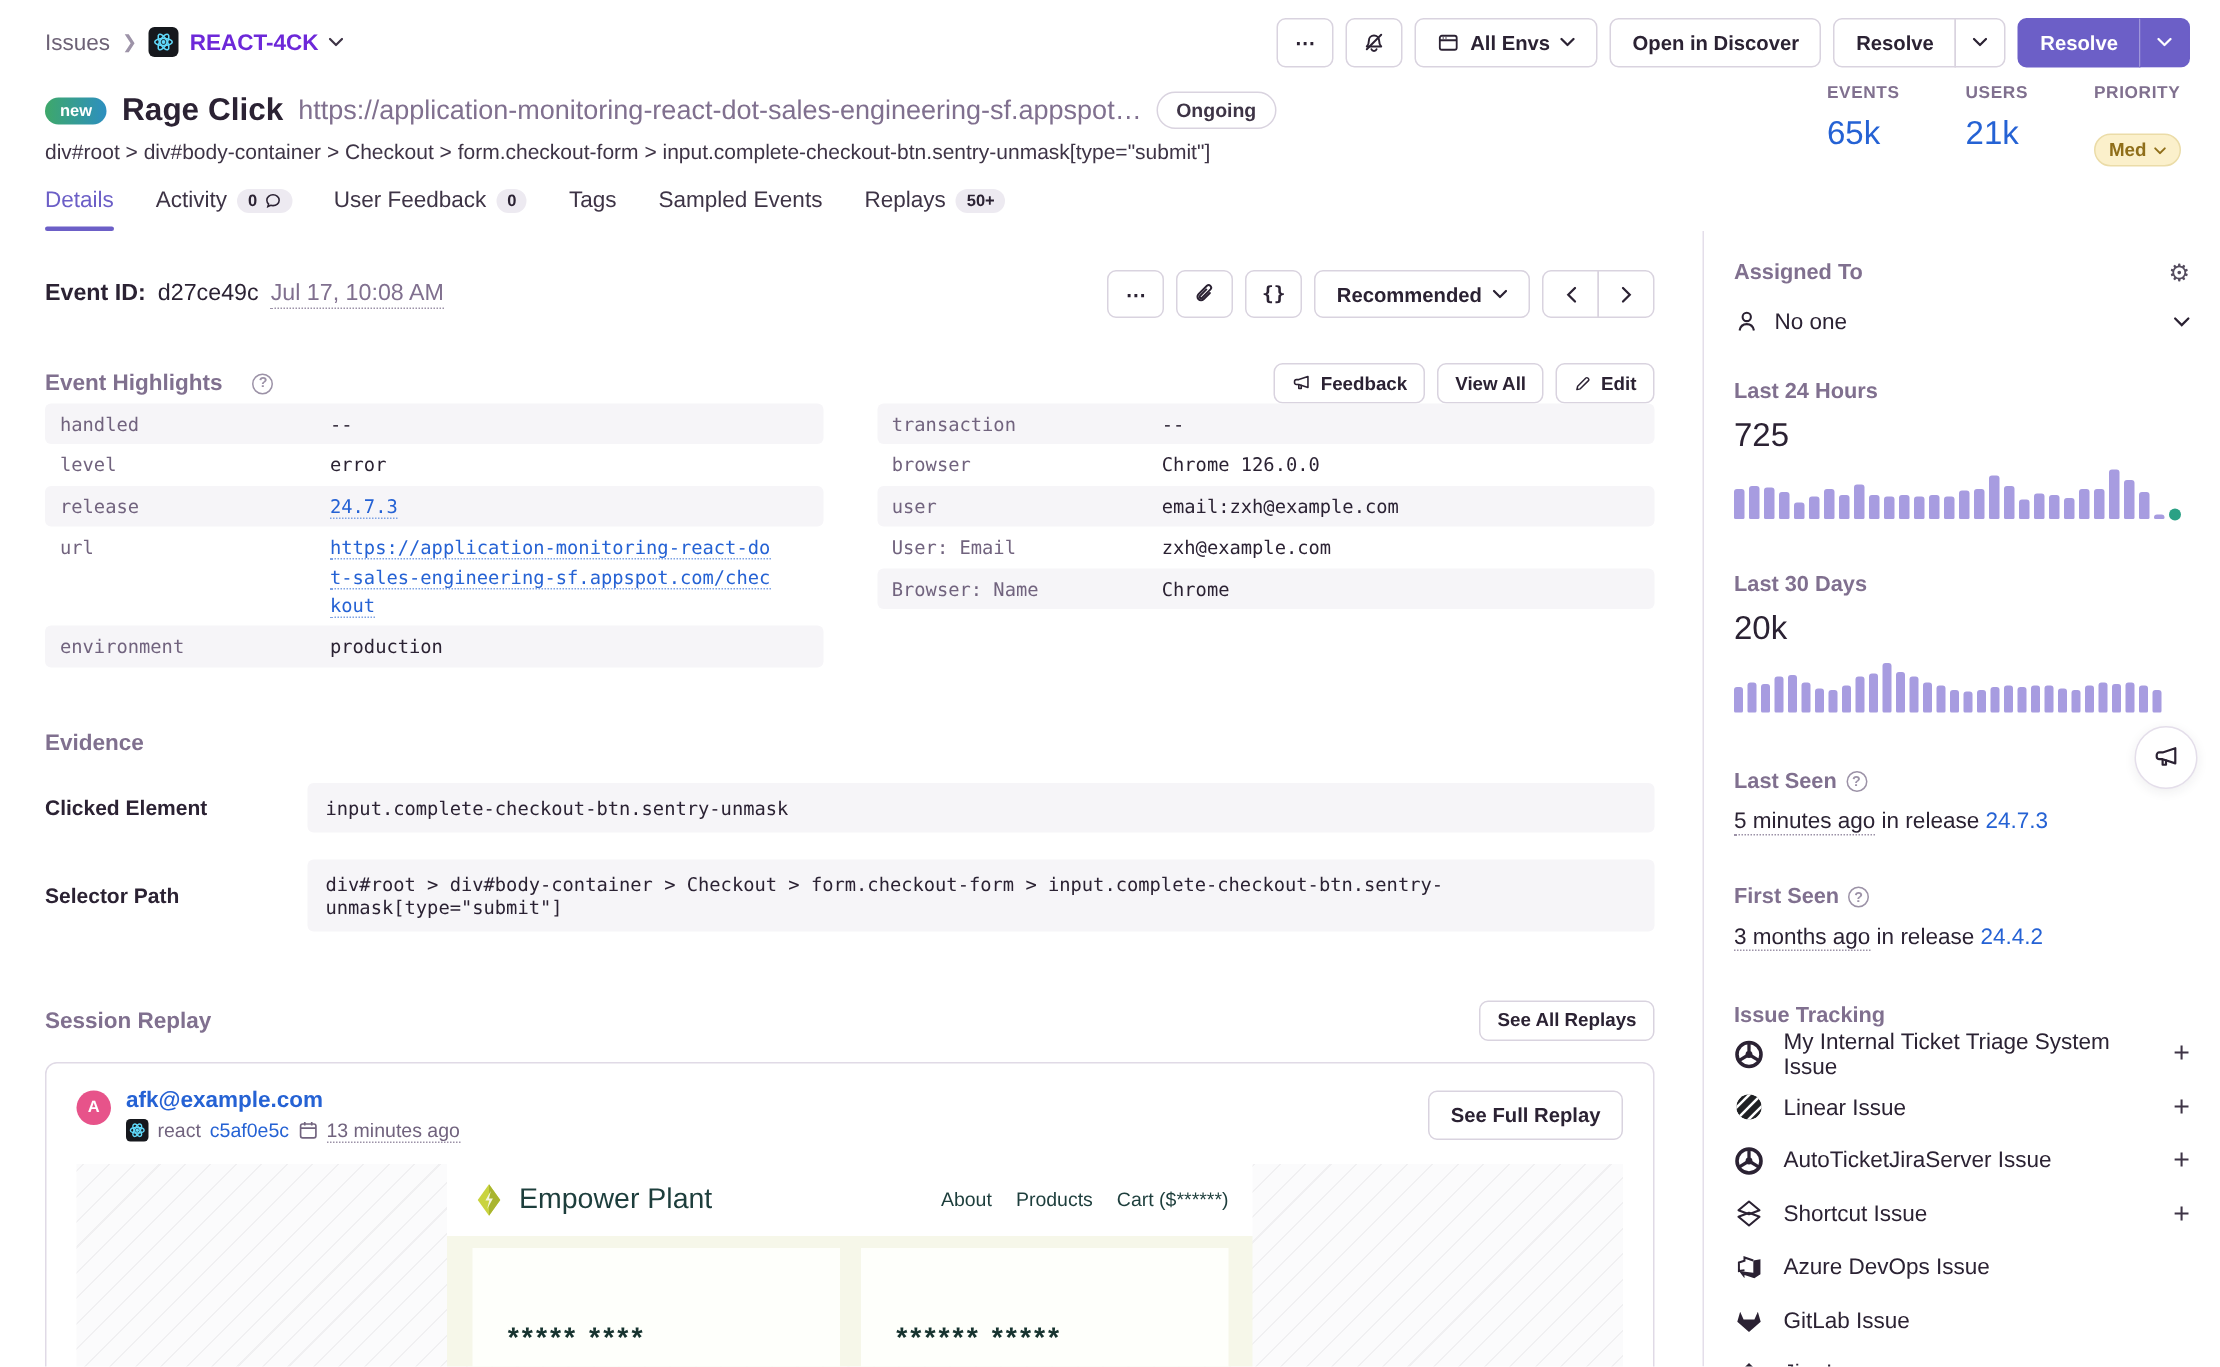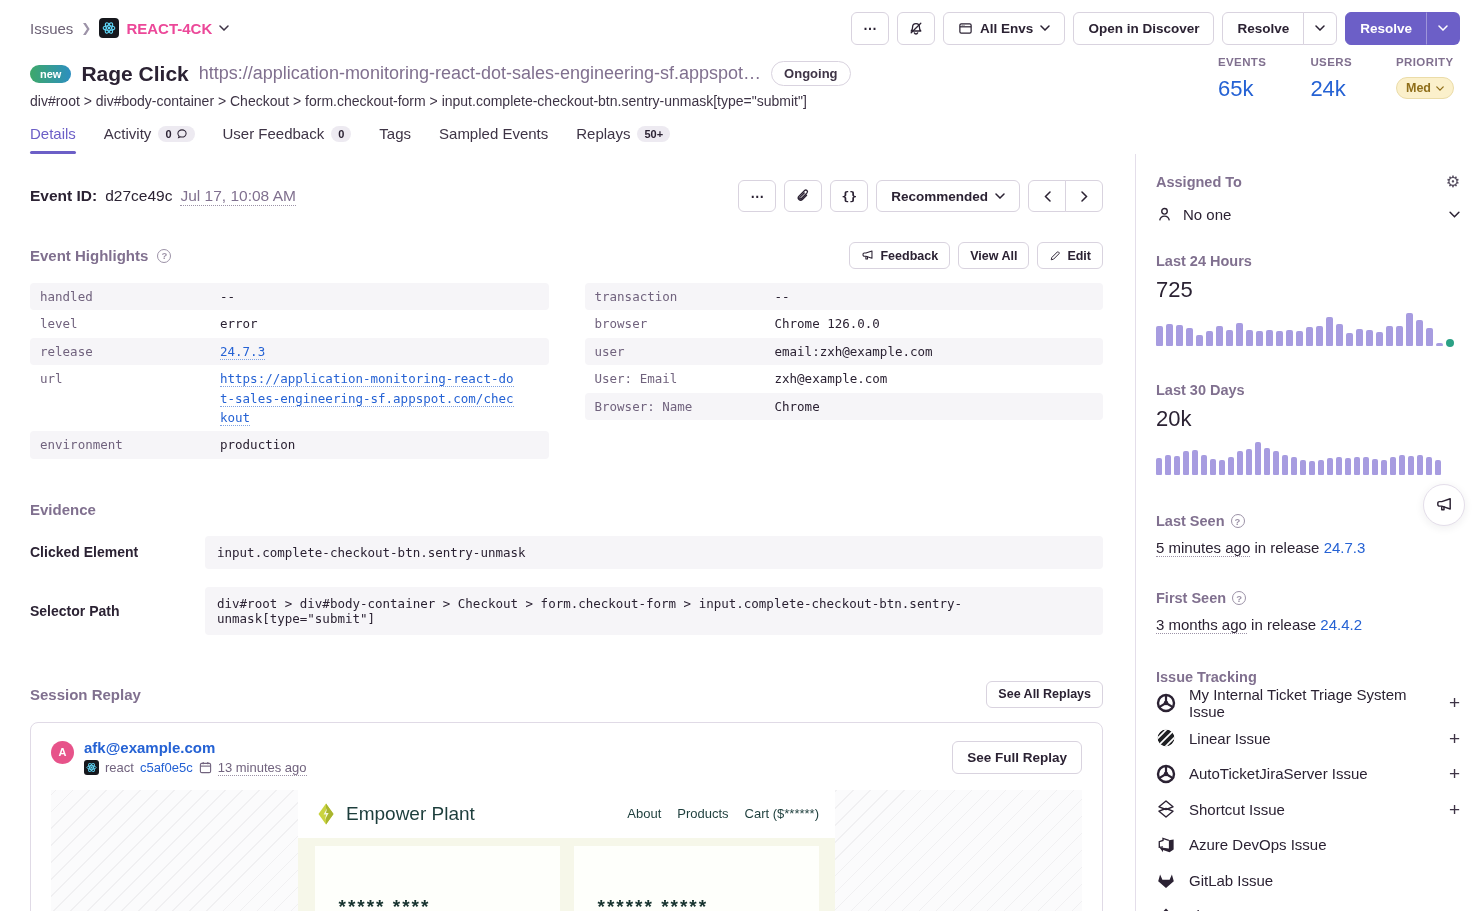--- a/index.html
+++ b/index.html
@@ -5,21 +5,21 @@
   * { margin:0; padding:0; box-sizing:border-box; }
   html,body { width:1480px; height:911px; overflow:hidden; background:#fff;
     font-family:"Liberation Sans", sans-serif; color:#2B2233; }
   .app { width:1480px; height:911px; position:relative; display:flex; flex-direction:column; }
 
   
   header { padding:10px 20px 0 30px; flex:0 0 auto; }
   .topbar { display:flex; justify-content:space-between; align-items:center; height:36px; }
   .crumbs { display:flex; align-items:center; gap:8px; font-size:15px; color:#6D6276; }
   .crumb-sep { color:#9D93A8; font-size:12px; }
-  .proj { display:flex; align-items:center; gap:7px; color:#ec4899; font-weight:600; }
+  .proj { display:flex; align-items:center; gap:7px; color:#6d28d9; font-weight:600; }
   .proj-icon { width:20px; height:20px; border-radius:4px; background:#16181D; display:flex; align-items:center; justify-content:center; }
   .chev { display:inline-block; }
   .actions { display:flex; align-items:center; gap:8px; }
   .btn { display:inline-flex; align-items:center; justify-content:center; gap:7px; height:33px; padding:0 14px;
     border:1px solid #D9D3DF; border-radius:6px; background:#fff; font-weight:600; font-size:13.5px; color:#2B2233; cursor:pointer; }
   .btn.sq { width:38px; padding:0; }
   .grp { display:inline-flex; }
   .grp .btn:first-child { border-top-right-radius:0; border-bottom-right-radius:0; }
   .grp .btn:last-child { border-top-left-radius:0; border-bottom-left-radius:0; margin-left:-1px; padding:0 11px; }
   .btn.resolve { background:#6C5FC7; border-color:#6C5FC7; color:#fff; }
@@ -27,21 +27,21 @@
 
   .title-row { display:flex; align-items:center; gap:10px; margin-top:15px; padding-right:330px; }
   .badge-new { background:linear-gradient(90deg,#3EA86A,#2D8FC0); color:#fff; font-size:11px; font-weight:700;
     padding:3px 10px; border-radius:11px; }
   .issue-title { font-size:21px; font-weight:700; color:#2B2233; white-space:nowrap; }
   .issue-url { font-size:18px; color:#80708F; white-space:nowrap; overflow:hidden; text-overflow:ellipsis; max-width:690px; }
   .pill { border:1px solid #D9D3DF; border-radius:15px; padding:4px 12px; font-size:13px; font-weight:700; color:#3E3446; background:#fff; white-space:nowrap; }
   .stats { position:absolute; right:26px; top:56px; display:flex; gap:44px; text-align:left; }
   .stat-label { font-size:11.5px; font-weight:700; letter-spacing:.4px; color:#80708F; }
   .stat-num { font-size:22px; color:#2562D4; margin-top:8px; }
-  .prio-badge { display:inline-flex; align-items:center; gap:5px; margin-top:9px; background:#FBF0CB; border:1px solid #EBDCA8;
+  .prio-badge { display:inline-flex; align-items:center; gap:5px; margin-top:21px; background:#FBF0CB; border:1px solid #EBDCA8;
     color:#8F6E19; font-size:12.5px; font-weight:600; padding:3px 9px; border-radius:12px; }
 
   .culprit { margin-top:7px; font-size:14px; color:#3E3446; }
 
   .tabs { display:flex; gap:28px; margin-top:16px; }
   .tab { display:flex; align-items:center; gap:7px; font-size:15px; color:#3E3446; padding-bottom:12px; position:relative; cursor:pointer; }
   .tab.active { color:#6C5FC7; }
   .tab.active::after { content:""; position:absolute; left:0; right:0; bottom:0; height:3px; background:#6C5FC7; border-radius:2px; }
   .tab-badge { display:inline-flex; align-items:center; gap:4px; background:#EDEAF1; border-radius:10px; padding:2px 7px;
     font-size:11px; font-weight:700; color:#2B2233; }
@@ -52,28 +52,28 @@
   aside { flex:1; border-left:1px solid #E4DEEA; padding:20px 20px 0 20px; }
 
   .event-head { display:flex; justify-content:space-between; align-items:center; }
   .event-id-wrap { font-size:15.5px; display:flex; align-items:baseline; gap:8px; }
   .event-id-label { font-weight:700; }
   .event-ts { color:#80708F; border-bottom:1px dotted #9C92A7; }
   .ehead-actions { display:flex; gap:8px; align-items:center; }
   .btn.med { height:32px; }
 
   .hl-head { display:flex; justify-content:space-between; align-items:center; margin-top:30px; }
-  .section-h { font-size:15px; font-weight:600; color:#80708F; display:flex; align-items:center; gap:9px; }
+  .section-h { font-size:15px; font-weight:600; color:#80708F; display:flex; align-items:center; gap:20px; }
   .help { width:14px; height:14px; border:1px solid #9C92A7; border-radius:50%; color:#9C92A7; font-size:9.5px;
     display:inline-flex; align-items:center; justify-content:center; font-weight:700; }
   .btn-sm { height:27px; padding:0 11px; font-size:12.5px; border-radius:6px; display:inline-flex; gap:6px; align-items:center;
     border:1px solid #D9D3DF; background:#fff; font-weight:600; color:#2B2233; cursor:pointer; }
 
   .mono { font-family:"DejaVu Sans Mono", monospace; font-size:12.5px; }
-  .hl-tables { display:flex; gap:36px; margin-top:14px; }
+  .hl-tables { display:flex; gap:36px; }
   .kv-table { flex:1; }
   .kv { display:flex; padding:4px 10px; border-radius:4px; line-height:1.55; }
   .kv:nth-child(odd) { background:#F6F5F8; }
   .kv .k { width:180px; flex:0 0 180px; color:#71637E; }
   .kv .v { flex:1; color:#2B2233; word-break:break-all; }
   .lnk { color:#2562D4; cursor:pointer; }
   .lnk.dotted { border-bottom:1px dotted #7FA3E3; display:inline; }
 
   .evidence { margin-top:42px; }
   .ev-row { display:flex; align-items:center; margin-top:18px; }
@@ -205,21 +205,21 @@
       <span class="issue-url">https://application-monitoring-react-dot-sales-engineering-sf.appspot…</span>
       <span class="pill">Ongoing</span>
     </div>
     <div class="stats">
       <div>
         <div class="stat-label">EVENTS</div>
         <div class="stat-num lnk">65k</div>
       </div>
       <div>
         <div class="stat-label">USERS</div>
-        <div class="stat-num lnk">24k</div>
+        <div class="stat-num lnk">21k</div>
       </div>
       <div>
         <div class="stat-label">PRIORITY</div>
         <span class="prio-badge">
           <span>Med</span>
           <svg width="8" height="5" viewBox="0 0 10 6">
               <path d="M1 1l4 4 4-4" fill="none" stroke="#8F6E19" stroke-width="1.6" stroke-linecap="round"></path>
             </svg>
         </span>
       </div>

